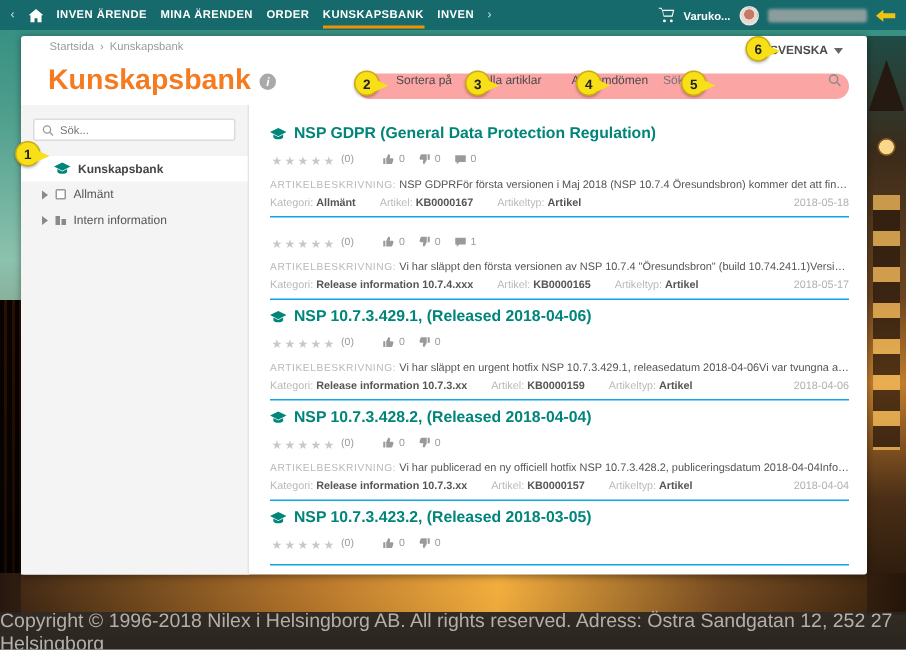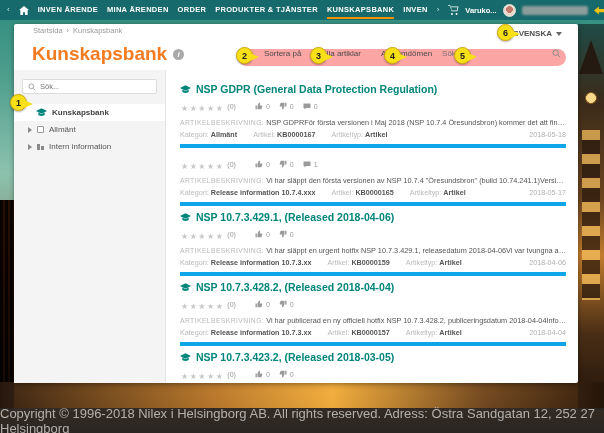--- a/index.html
+++ b/index.html
@@ -66,21 +66,21 @@
   .tree-row.selected{padding-left:22px;}
   .tree-row.child{padding-left:14px;}
   .expander{width:0;height:0;border-top:3px solid transparent;border-bottom:3px solid transparent;border-left:4px solid #8a8a8a;}
   .chk{width:7px;height:7px;border:1px solid #9a9a9a;background:#fff;border-radius:1px;}
   .org-ico{display:flex;gap:1px;}
   .org-ico i{display:block;width:3px;height:6px;background:#8a8a8a;}
   .org-ico i:last-child{height:4px;margin-top:2px;}
 
   
   .main{position:absolute;left:152px;top:46px;right:0;bottom:0;padding:8px 12px 0 14px;overflow:hidden;}
-  .article{padding:5px 0 5px 0;border-bottom:4px solid #0ea5e9;}
+  .article{padding:5px 0 5px 0;border-bottom:1px solid #0ea5e9;}
   .a-title-row{display:flex;align-items:center;gap:5px;}
   .a-title{font-size:10.5px;font-weight:bold;color:#00857a;white-space:nowrap;overflow:hidden;text-overflow:ellipsis;cursor:pointer;}
   .a-rating-row{display:flex;align-items:center;gap:3px;margin-top:2px;margin-left:1px;}
   .stars::before{content:"★★★★★";font-size:8px;letter-spacing:1.5px;color:#c8c8c8;}
   .rcount{font-size:7px;color:#9a9a9a;margin-right:10px;}
   .ticon{display:flex;align-items:center;margin-left:6px;}
   .tcount{font-size:7px;color:#9a9a9a;}
   .a-desc{margin-top:3px;font-size:7.3px;color:#555;white-space:nowrap;overflow:hidden;text-overflow:ellipsis;}
   .dlabel{color:#b9b9b9;letter-spacing:.4px;font-size:6.8px;}
   .a-meta{display:flex;gap:16px;margin-top:3px;font-size:7.2px;align-items:center;}
@@ -113,21 +113,20 @@
 <div class="navbar">
   <span class="nav-chev">‹</span>
   <span>
     <svg class="icon-svg" width="10" height="9" viewBox="0 0 12 11">
         <path d="M6 0L0 5h1.5v6h3.3V7.5h2.4V11h3.3V5H12z" fill="#fff"></path>
       </svg>
   </span>
   <span class="nav-item">INVEN ÄRENDE</span>
   <span class="nav-item">MINA ÄRENDEN</span>
   <span class="nav-item">ORDER</span>
-  <span class="nav-item">PRODUKTER &amp; TJÄNSTER</span>
   <span class="nav-item active">KUNSKAPSBANK</span>
   <span class="nav-item">INVEN</span>
   <span class="nav-chev">›</span>
   <div class="nav-right">
     <span>
       <svg class="icon-svg" width="11" height="10" viewBox="0 0 14 13">
           <path d="M0 0h2.5l.6 2h10.4l-1.4 6H4.3L3 2.5 2 1H0zM4.6 7h6.7l1-4H3.8zM5 10.5a1.2 1.2 0 110 2.5 1.2 1.2 0 010-2.5zm6 0a1.2 1.2 0 110 2.5 1.2 1.2 0 010-2.5z" fill="#fff"></path>
         </svg>
     </span>
     <span class="cart-label">Varuko...</span>

